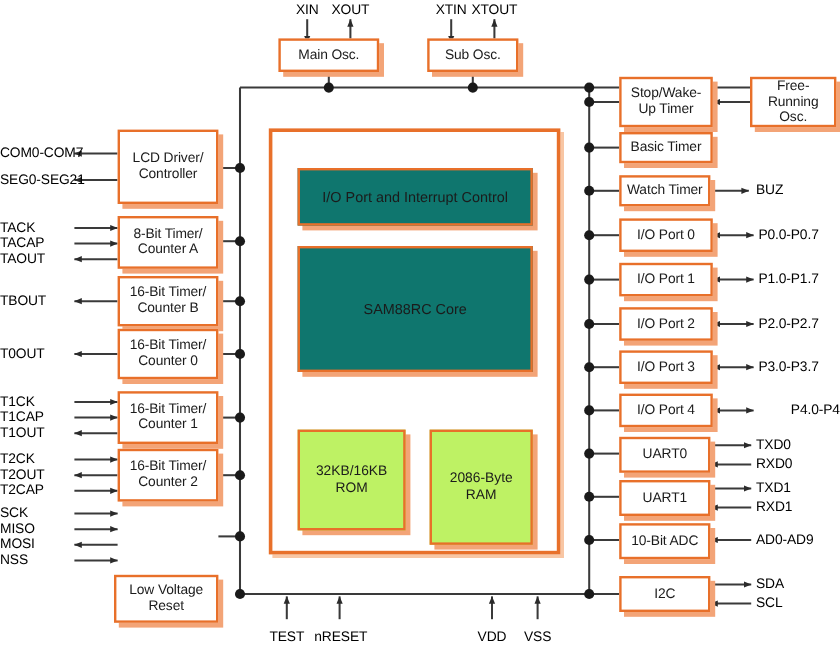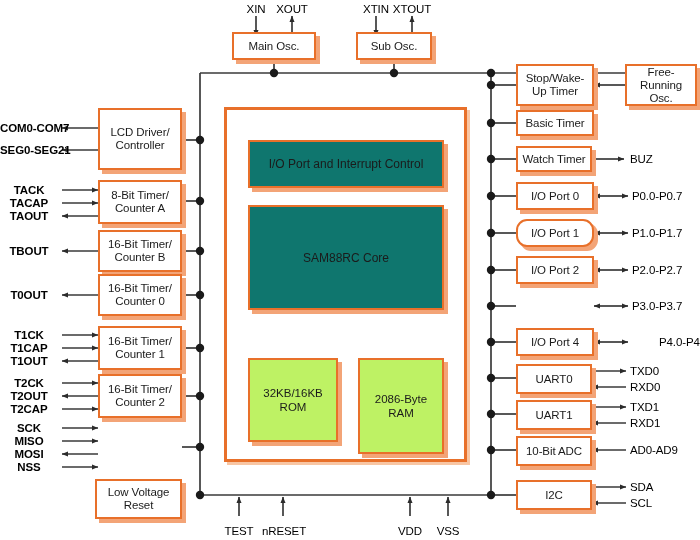--- a/index.html
+++ b/index.html
@@ -41,21 +41,21 @@
     border:2.5px solid #E8702A;background:#bef264;
     box-shadow:4px 4px 0 0 #F3A477;
     display:flex;align-items:center;justify-content:center;
     text-align:center;font-size:11.5px;color:#1b1b1b;line-height:14px;
   }
   
   .lbl{
     position:absolute;font-size:11.5px;color:#000;white-space:nowrap;
     line-height:12px;letter-spacing:-0.1px;
   }
-  .lbl.r{text-align:center;font-weight:bold;}
+  .lbl.r{text-align:left;}
   .lbl.l{text-align:left;}
   .lbl.c{text-align:center;}
 </style>
 </head>
 <body>
 
 <div id="root">
 
   <svg id="wires" viewBox="0 0 700 540" xmlns="http://www.w3.org/2000/svg">
     <defs>
@@ -274,25 +274,28 @@
   </div>
   <div class="blk" style="left:516px;top:110px;width:78px;height:26px;">
     <span>Basic Timer</span>
   </div>
   <div class="blk" style="left:516px;top:146px;width:76px;height:26px;">
     <span>Watch Timer</span>
   </div>
   <div class="blk" style="left:516px;top:182px;width:78px;height:28px;">
     <span>I/O Port 0</span>
   </div>
-  <div class="blk" style="left:516px;top:219px;width:78px;height:28px;border-radius:11px;">
+  <div class="blk" style="left:516px;top:219px;width:78px;height:28px;">
     <span>I/O Port 1</span>
   </div>
   <div class="blk" style="left:516px;top:256px;width:78px;height:28px;">
     <span>I/O Port 2</span>
+  </div>
+  <div class="blk" style="left:516px;top:292px;width:78px;height:28px;">
+    <span>I/O Port 3</span>
   </div>
   <div class="blk" style="left:516px;top:328px;width:78px;height:28px;">
     <span>I/O Port 4</span>
   </div>
   <div class="blk" style="left:516px;top:364px;width:76px;height:30px;">
     <span>UART0</span>
   </div>
   <div class="blk" style="left:516px;top:400px;width:76px;height:30px;">
     <span>UART1</span>
   </div>

